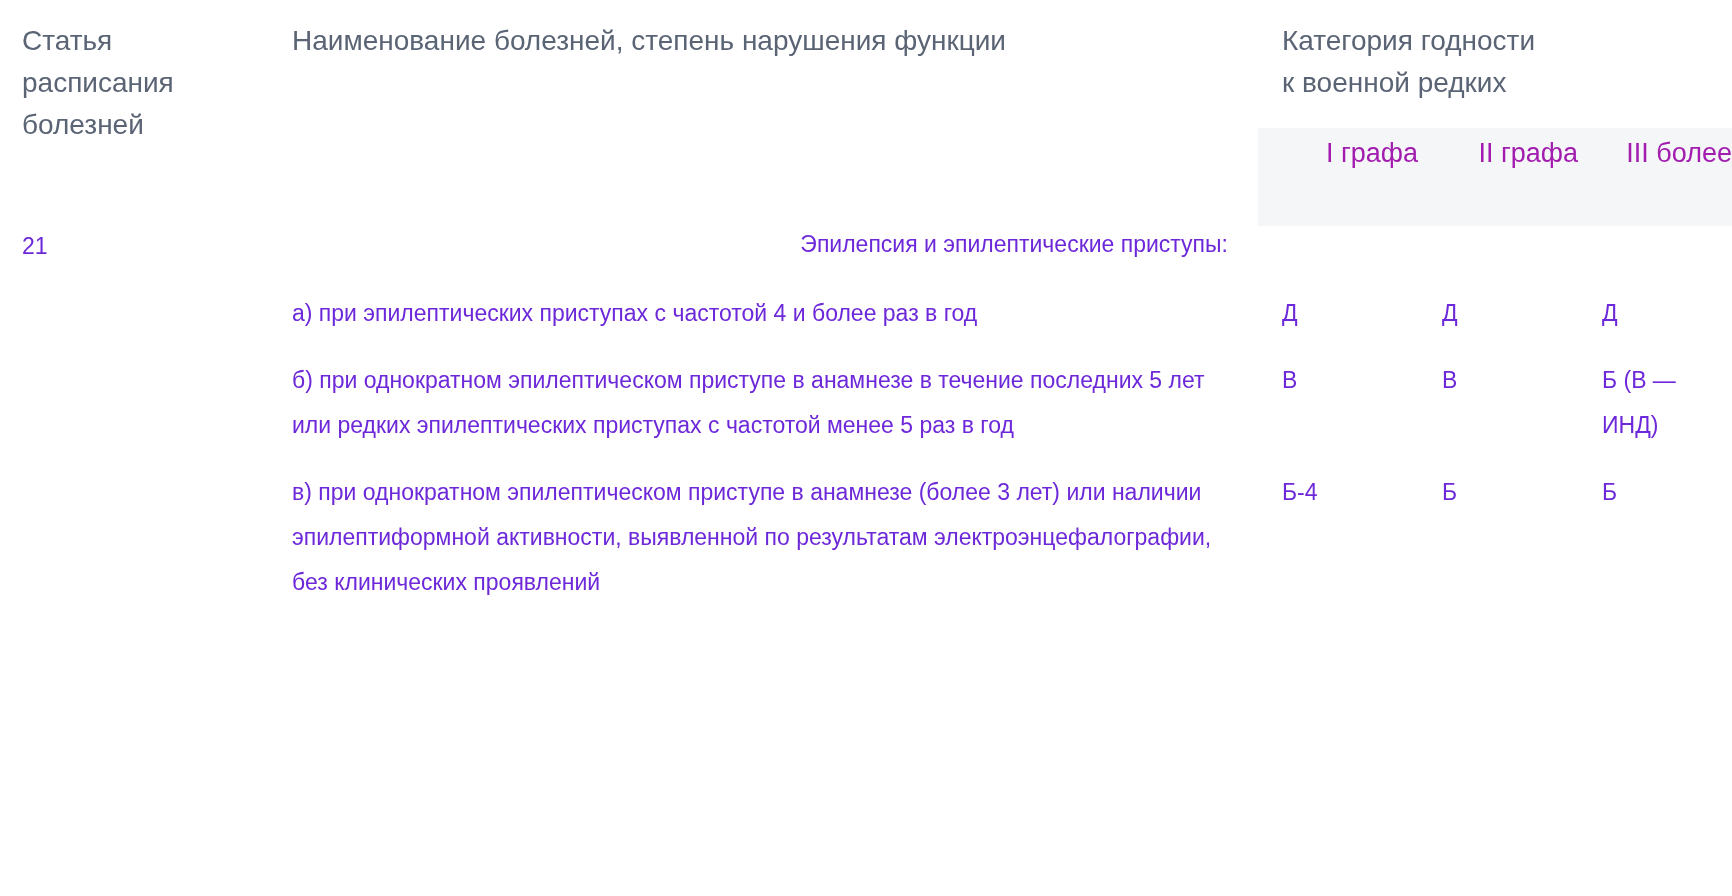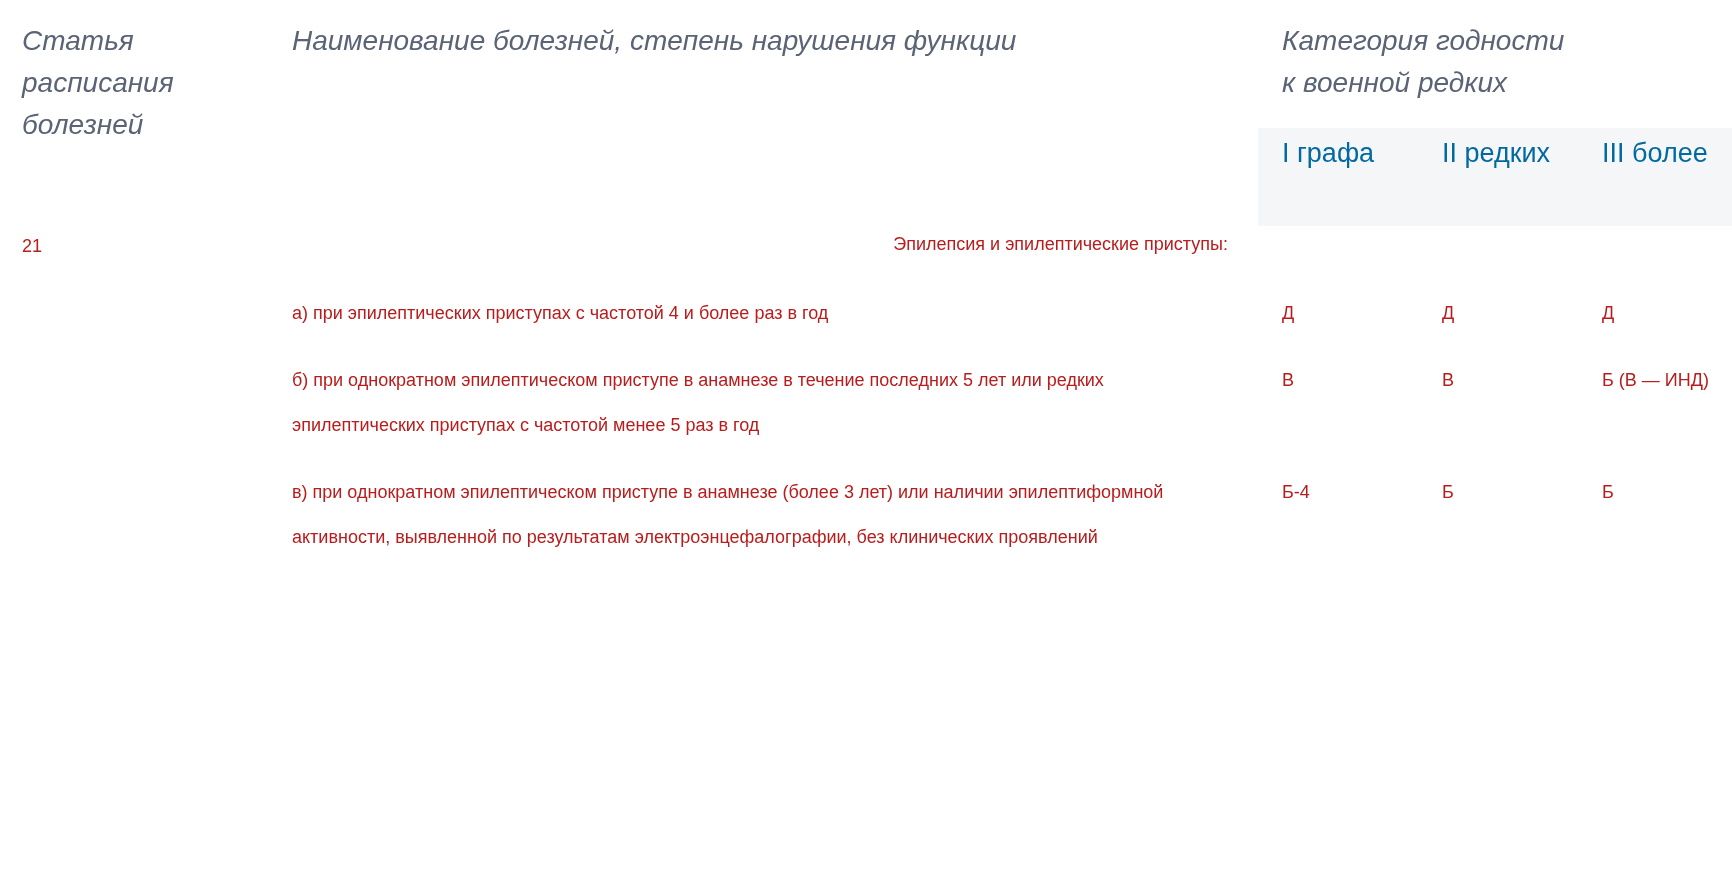--- a/index.html
+++ b/index.html
@@ -33,21 +33,20 @@
   col.c-name    { width: 990px; }
   col.c-g1      { width: 160px; }
   col.c-g2      { width: 160px; }
   col.c-g3      { width: 154px; }
 
   thead th {
     text-align: left;
     font-weight: normal;
     vertical-align: top;
     padding: 0;
-    font-style: italic;
   }
 
   .head-top {
     font-size: 28px;
     line-height: 42px;
     color: #5a6475;
     padding: 20px 0 0 0;
   }
   .head-top.article { padding-left: 22px; padding-right: 20px; }
   .head-top.name    { padding-left: 24px; padding-right: 30px; margin-top: 36px; }
@@ -67,31 +66,32 @@
   .subhead-row td {
     padding: 0;
     vertical-align: middle;
     height: 98px;
     position: relative;
     z-index: 1;
   }
   .subhead-label {
     font-size: 27px;
     line-height: 98px;
-    color: #0369a1;
+    color: #a21caf;
     padding-left: 24px;
     white-space: nowrap;
+    text-align: right;
   }
 
   tbody td {
     vertical-align: top;
     padding: 0;
-    font-size: 18px;
+    font-size: 23px;
     line-height: 45px;
-    color: #b91c1c;
+    color: #6d28d9;
   }
 
   .cell-article {
     padding: 22px 20px 0 22px;
   }
   .cell-name {
     padding: 22px 30px 0 24px;
   }
   .cell-grade {
     padding: 22px 14px 0 24px;
@@ -125,21 +125,21 @@
 болезней</th>
         <th rowspan="2" class="head-top name">Наименование болезней, степень нарушения функции</th>
         <th colspan="3" class="head-top cat" style="white-space: pre-line;">Категория годности
 к военной редких</th>
       </tr>
       <tr class="subhead-row">
         <td>
           <div class="subhead-label">I графа</div>
         </td>
         <td>
-          <div class="subhead-label">II редких</div>
+          <div class="subhead-label">II графа</div>
         </td>
         <td>
           <div class="subhead-label">III более</div>
         </td>
       </tr>
     </thead>
 
     <tbody>
       <tr class="row-title">
         <td class="cell-article">21</td>

